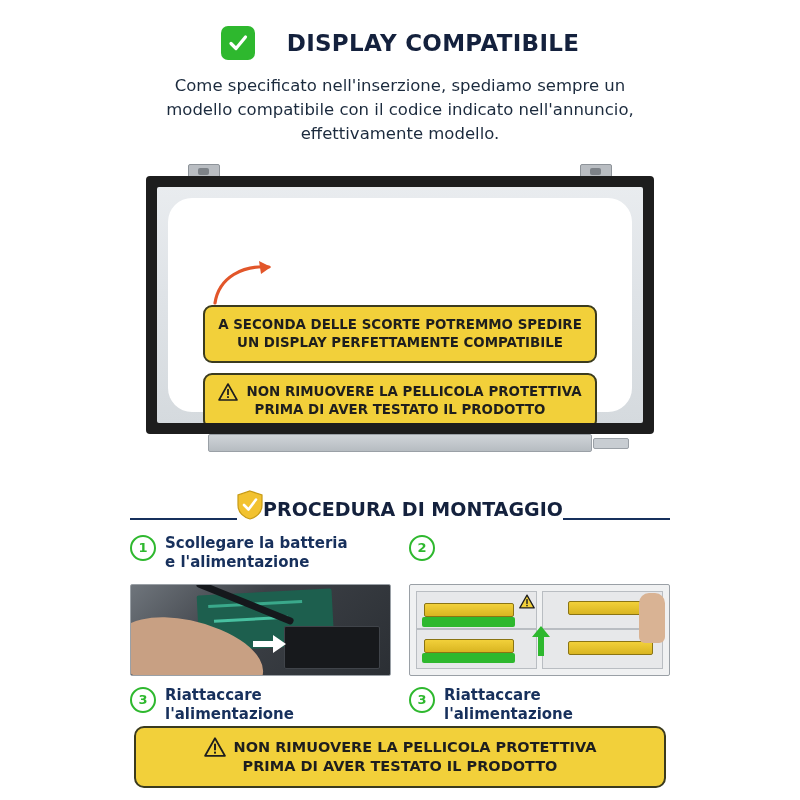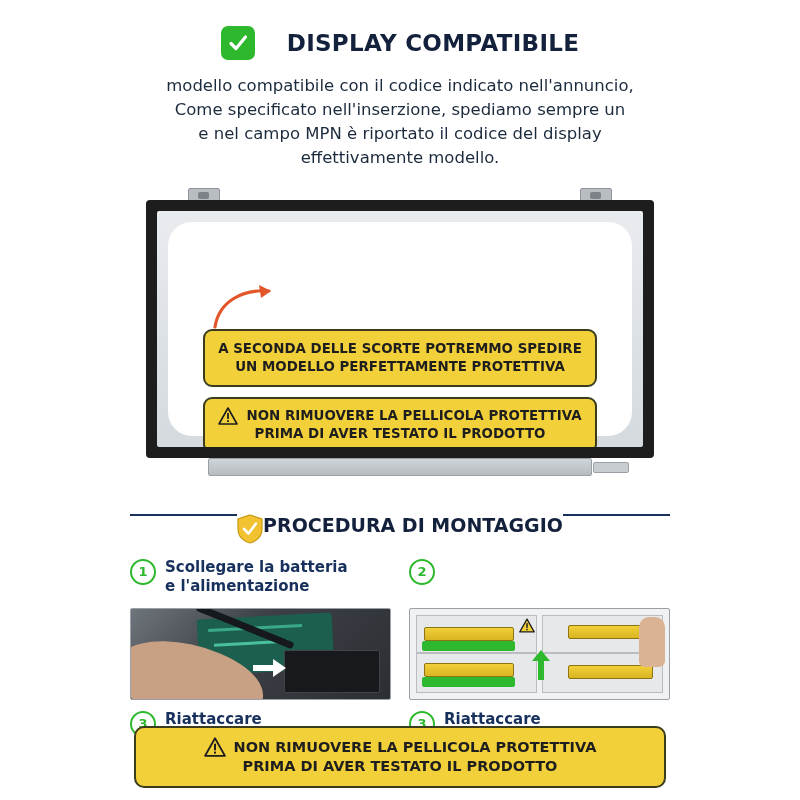--- a/index.html
+++ b/index.html
@@ -188,21 +188,21 @@
     width: 34px;
     height: 9px;
     background: #c8cdd2;
     border: 1px solid #9aa0a6;
     border-radius: 2px;
   }
 
   
   .section-head {
     display: flex;
-    align-items: flex-start;
+    align-items: flex-end;
     gap: 0;
     margin: 26px 12px 0 12px;
   }
   .section-rule {
     flex: 1 1 auto;
     height: 2px;
     background: #17305c;
   }
   .shield-icon { flex: 0 0 auto; display: block; }
   .section-title {
@@ -399,42 +399,41 @@
     <div class="header-row">
       <div class="check-badge">
         <svg width="22" height="22" viewBox="0 0 22 22" aria-hidden="true">
           <path d="M4 11.5 L9 16.5 L18.5 5" fill="none" stroke="#ffffff" stroke-width="3.2" stroke-linecap="round" stroke-linejoin="round"></path>
         </svg>
       </div>
       <div class="header-title">DISPLAY COMPATIBILE</div>
     </div>
 
     <div class="intro">
+      <div>Come specificato nell'inserzione, spediamo sempre un</div>
       <div>modello compatibile con il codice indicato nell'annuncio,</div>
-      <div>Come specificato nell'inserzione, spediamo sempre un</div>
-      <div>e nel campo MPN è riportato il codice del display</div>
       <div>effettivamente modello.</div>
     </div>
 
     <div class="panel-wrap">
       <div class="mount-tab left"></div>
       <div class="mount-tab right"></div>
 
       <div class="panel-frame">
         <div class="panel-screen">
           <div class="screen-inner"></div>
 
           <svg class="arrow-curve" viewBox="0 0 70 48">
             <path d="M6 44 C 10 18, 34 6, 60 8" fill="none" stroke="#e2562a" stroke-width="3.2" stroke-linecap="round"></path>
             <path d="M62 8 L 50 2 L 52 15 Z" fill="#e2562a"></path>
           </svg>
 
           <div class="yellow-box one">
             <div>A SECONDA DELLE SCORTE POTREMMO SPEDIRE</div>
-            <div>UN MODELLO PERFETTAMENTE PROTETTIVA</div>
+            <div>UN DISPLAY PERFETTAMENTE COMPATIBILE</div>
           </div>
 
           <div class="yellow-box two">
             <div class="warn-line">
               <svg class="tri-warn" width="20" height="18" viewBox="0 0 20 18">
                 <path d="M10 1 L19 17 L1 17 Z" fill="#f2d03a" stroke="#1e1e1e" stroke-width="1.6" stroke-linejoin="round"></path>
                 <rect x="9.1" y="6" width="1.8" height="6" fill="#1e1e1e"></rect>
                 <rect x="9.1" y="13.2" width="1.8" height="1.8" fill="#1e1e1e"></rect>
               </svg>
               <span>NON RIMUOVERE LA PELLICOLA PROTETTIVA</span>

